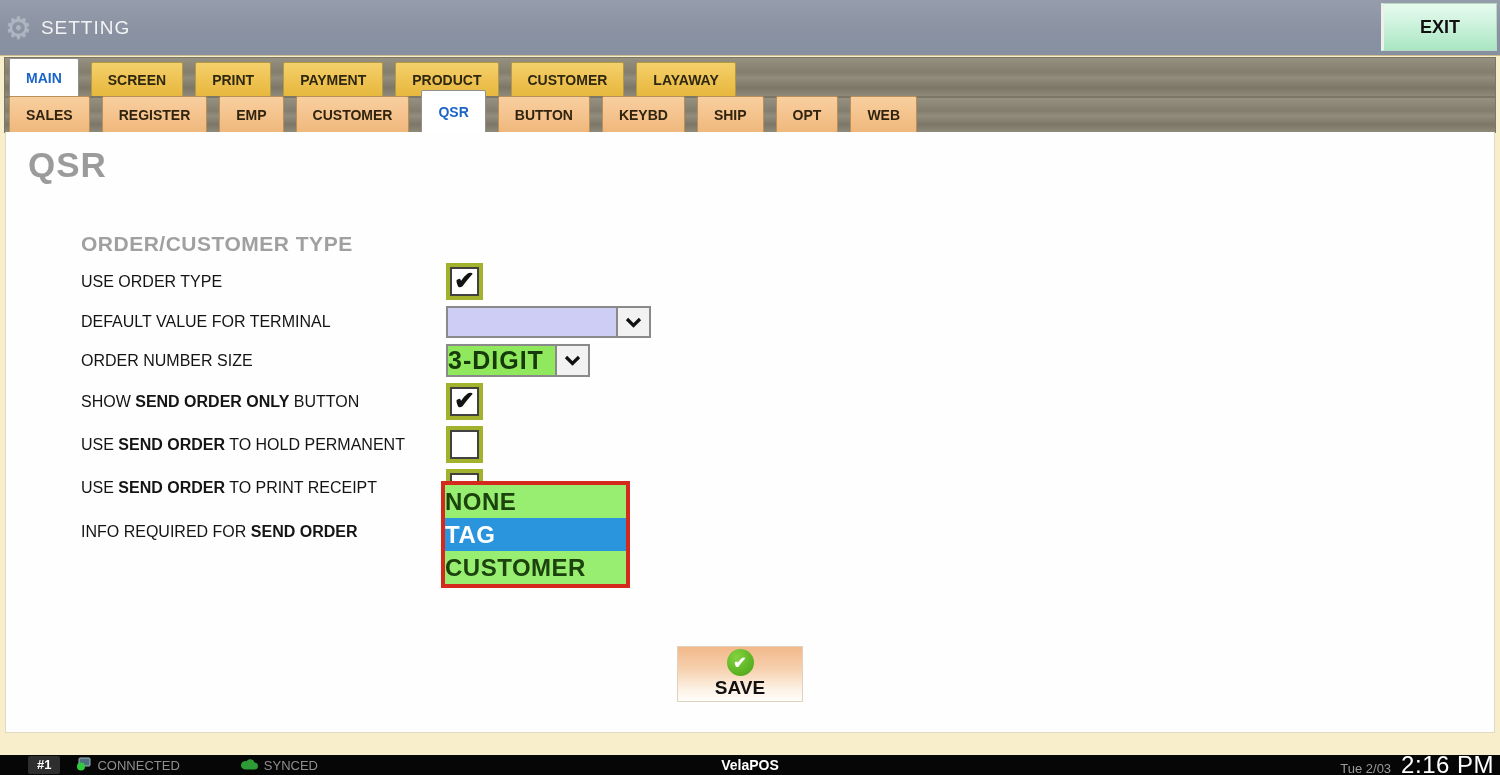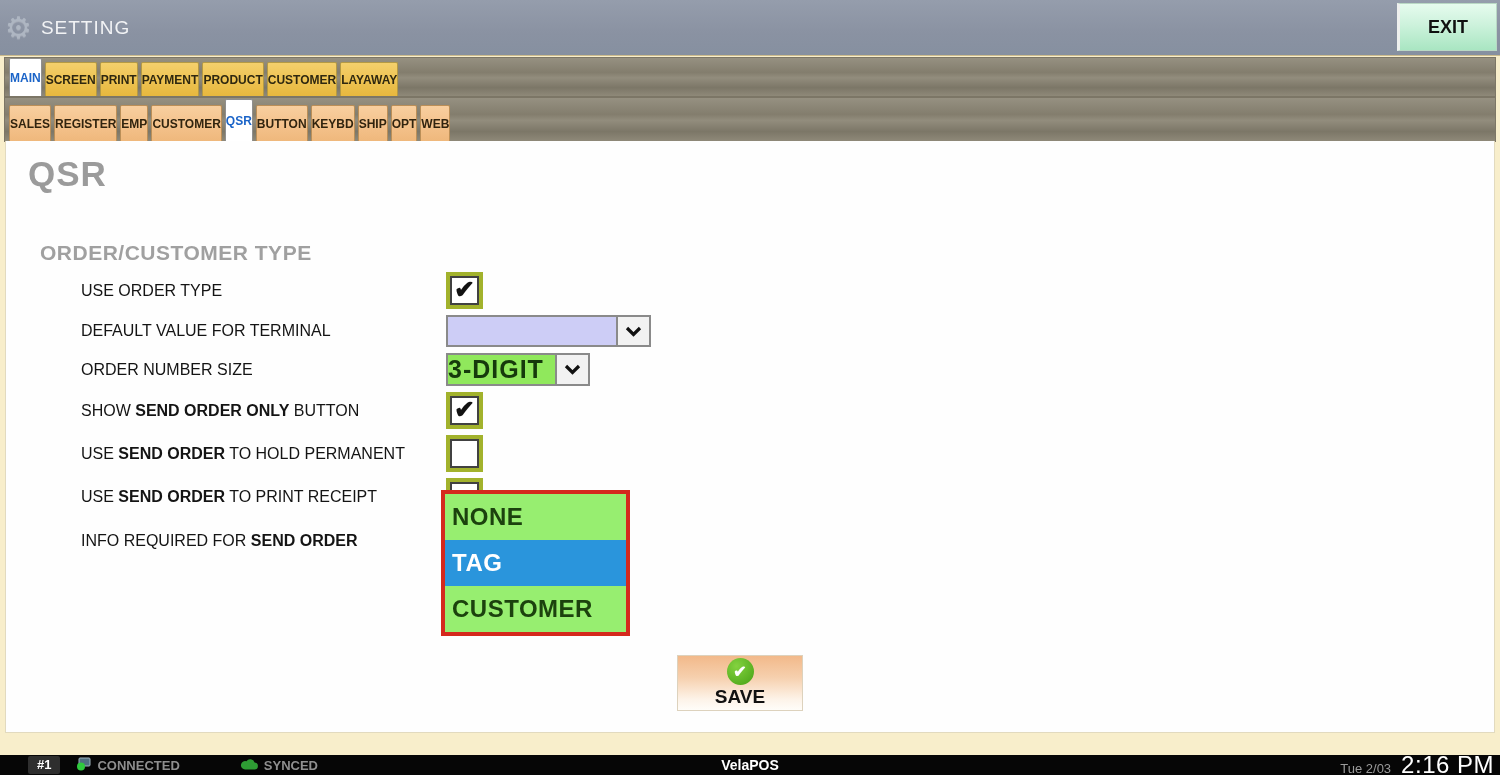--- a/index.html
+++ b/index.html
@@ -5,51 +5,51 @@
   * { box-sizing: border-box; margin: 0; padding: 0; }
   html,body { width:1500px; height:775px; }
   body { font-family: "Liberation Sans", sans-serif; background:#f8eecb; }
   .screen { position:relative; width:1500px; height:775px; overflow:hidden; }
 
   
   .titlebar { position:relative; height:55px; background:linear-gradient(180deg,#959dac 0%,#8a92a2 60%,#8690a0 100%);
               display:flex; align-items:center; }
   .gear { font-size:30px; color:#aeb6c2; margin-left:5px; line-height:1; text-shadow:0 1px 1px rgba(255,255,255,.25); }
   .app-title { color:#f2f3f5; font-size:19px; letter-spacing:1px; margin-left:9px; }
-  .exit-btn { position:absolute; right:3px; top:3px; height:48px; width:100px;
+  .exit-btn { position:absolute; right:3px; top:3px; height:48px; width:116px;
               background:linear-gradient(180deg,#e6fbee 0%,#cdf2dc 45%,#a9e6c2 100%);
               border:1px solid #b9d8c4; border-left:3px solid #eef0ee;
               font-family:"Liberation Sans",sans-serif; font-weight:bold; font-size:18px; color:#101010; cursor:pointer;text-align:center; }
 
   
   .main { height:700px; background:#f8eecb; border-top:1px solid #cbbb8d;
           padding:2px 5px 22px 5px; display:flex; flex-direction:column; }
 
   .tabstrip { position:relative; background-color:#8a8473;
               background-image:linear-gradient(180deg, rgba(255,255,255,.10) 0%, rgba(0,0,0,.05) 38%,
                 rgba(255,255,255,.07) 52%, rgba(0,0,0,.10) 78%, rgba(255,255,255,.04) 100%);
               display:flex; align-items:flex-end; }
   .strip1 { height:38px; margin-bottom:2px; box-shadow:0 0 0 1px #7c7666; }
-  .strip2 { height:43px; box-shadow:0 0 0 1px #7c7666; }
-
-  .tab { height:34px; display:inline-flex; align-items:center; padding:0 0; margin-right:3px;
-         font-size:12px; font-weight:bold; cursor:pointer; border-radius:2px 2px 0 0; white-space:nowrap; }
+  .strip2 { height:34px; box-shadow:0 0 0 1px #7c7666; }
+
+  .tab { height:34px; display:inline-flex; align-items:center; padding:0 16px; margin-right:12px;
+         font-size:14px; font-weight:bold; cursor:pointer; border-radius:2px 2px 0 0; white-space:nowrap; }
   .strip1 .tab:first-child, .strip2 .tab:first-child { margin-left:4px; }
   .tab.gold { background:linear-gradient(180deg,#f4d06c 0%,#eec353 50%,#e7b83e 100%);
               border:1px solid #b59a44; border-bottom:none; color:#2f2810; }
   .tab.peach { background:linear-gradient(180deg,#f8cf9f 0%,#f4c28c 55%,#efb87c 100%);
                border:1px solid #bb8f58; border-bottom:none; color:#31240f; }
   .strip2 .tab { height:36px; }
   .tab.active { background:#ffffff; color:#1b64c8; border:1px solid #8f8f8f; border-bottom:none; height:38px; }
   .strip2 .tab.active { height:42px; }
 
   
   .content { position:relative; flex:1; background:#fefefe; border:1px solid #e2dabf; border-top:none; }
   .page-title { color:#9b9b9b; font-size:35px; font-weight:bold; letter-spacing:1px; margin:13px 0 0 22px; }
-  .section-title { color:#a0a0a0; font-size:21px; font-weight:bold; letter-spacing:.5px; margin:47px 0 0 34px; }
+  .section-title { color:#a0a0a0; font-size:21px; font-weight:bold; letter-spacing:.5px; margin:47px 0 0 75px; }
 
   .form { margin:7px 0 0 75px; }
   .frow { display:flex; align-items:center; }
   .frow .lbl { width:365px; font-size:16px; color:#141414; flex:none; }
   .lbl b { font-weight:bold; }
 
   .r1 { height:37px; margin-bottom:6px; }
   .r2 { height:32px; margin-bottom:6px; }
   .r3 { height:33px; margin-bottom:6px; }
   .r4 { height:37px; margin-bottom:6px; }
@@ -64,38 +64,38 @@
   .dropdown { display:flex; align-items:stretch; border:2px solid #8a8a8a; cursor:pointer; }
   .dd-lavender { width:205px; height:32px; background:#cdcdf6; }
   .dd-green { width:144px; height:33px; background:#90e85c; }
   .dd-value { flex:1; display:flex; align-items:center; }
   .dd-green .dd-value { font-size:25px; font-weight:bold; color:#163a0c; letter-spacing:1px; }
   .dd-arrow { width:33px; background:#f2f2f2; border-left:2px solid #8a8a8a;
               display:flex; align-items:center; justify-content:center; }
 
   
   .listbox { position:absolute; left:435px; top:349px; width:189px; border:4px solid #d4291d; background:#97ee70; z-index:5; }
-  .option { height:46px; display:flex; align-items:center; padding-left:7px;
+  .option { height:33px; display:flex; align-items:center; 
             font-size:24px; font-weight:bold; color:#1c420e; cursor:pointer; letter-spacing:.5px; }
   .option.highlight { background:#2a95dc; color:#ffffff; }
 
   
   .save-btn { position:absolute; left:671px; top:514px; width:126px; height:56px;
               background:linear-gradient(180deg,#f2b98a 0%,#f6d0ae 40%,#fdf3e8 80%,#fffdf9 100%);
               border:1px solid #ddd2bd; cursor:pointer; display:flex; flex-direction:column; align-items:center; justify-content:center;
               font-family:"Liberation Sans",sans-serif; }
   .save-check { width:27px; height:27px; border-radius:50%; background:radial-gradient(circle at 35% 30%, #84d23f, #55ad1f 75%);
                 color:#fff; font-size:16px; font-weight:bold; display:flex; align-items:center; justify-content:center; }
   .save-label { font-size:19px; font-weight:bold; color:#111; margin-top:1px; }
 
   
   .statusbar { position:absolute; left:0; bottom:0; width:1500px; height:20px; background:#060606;
                display:flex; align-items:center; color:#8f8f8f; font-size:13px; }
   .term-box { margin-left:28px; background:#2e2e2e; color:#fff; font-weight:bold; padding:1px 9px 2px 9px; border-radius:2px; }
-  .sb-group { display:flex; align-items:center; gap:5px;font-weight:bold; }
+  .sb-group { display:flex; align-items:center; gap:5px; }
   .g-conn { margin-left:16px; }
   .g-sync { margin-left:60px; }
   .sb-center { position:absolute; left:0; right:0; text-align:center; color:#fff; font-weight:bold; font-size:14px; }
   .sb-right { margin-left:auto; display:flex; align-items:baseline; }
   .sb-date { color:#9a9a9a; font-size:13px; }
   .sb-time { color:#ffffff; font-size:24px; margin:0 6px 0 10px; letter-spacing:.5px; }
 </style>
 </head>
 <body>
 

